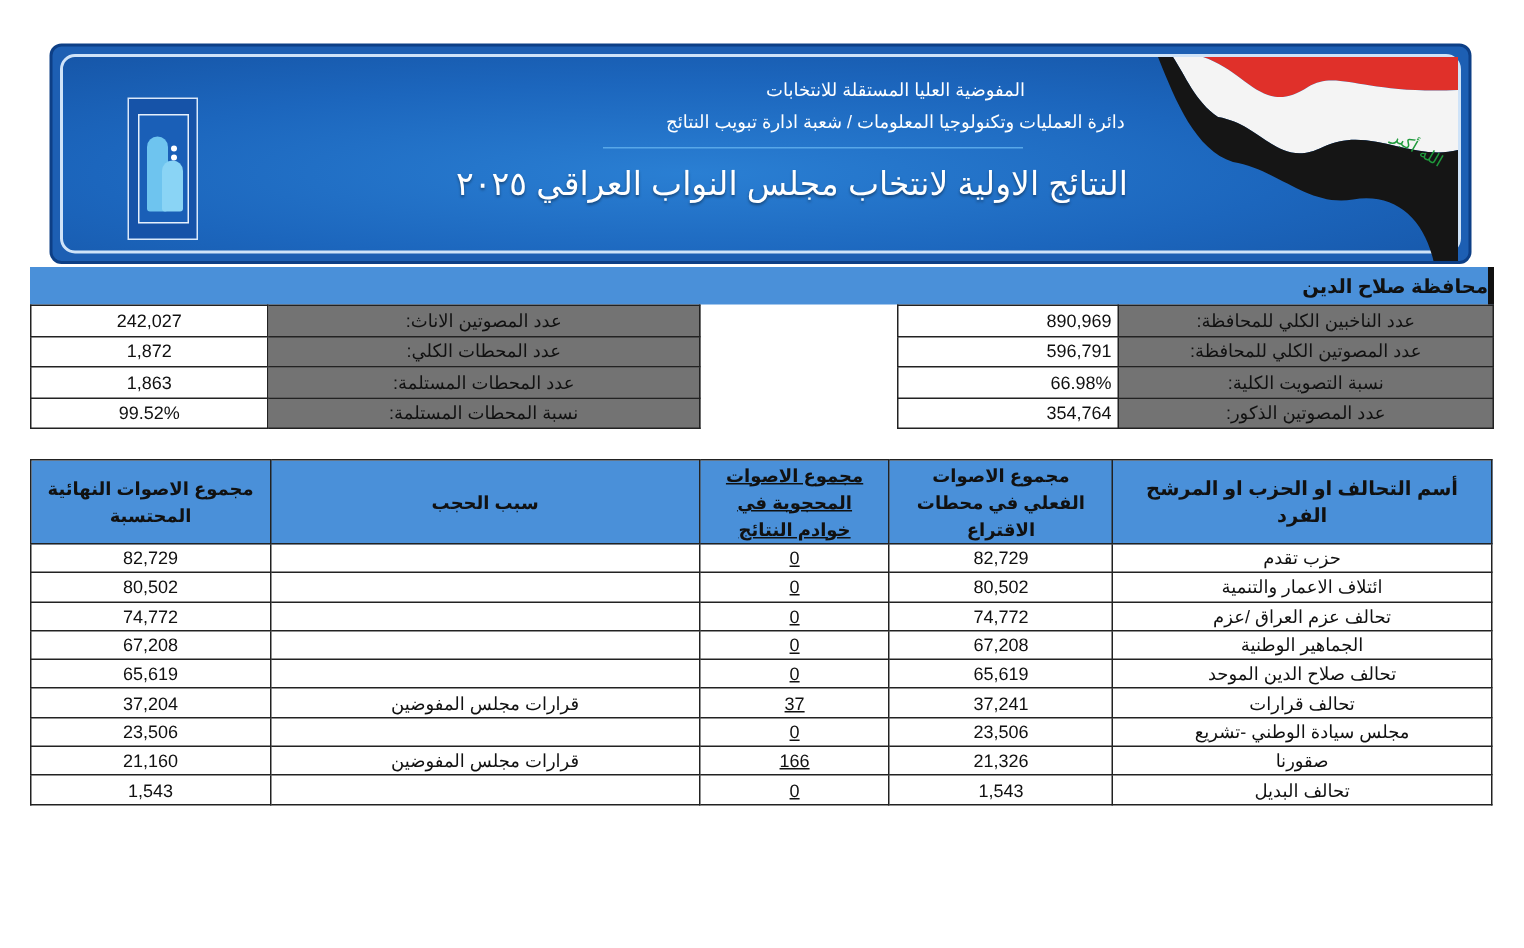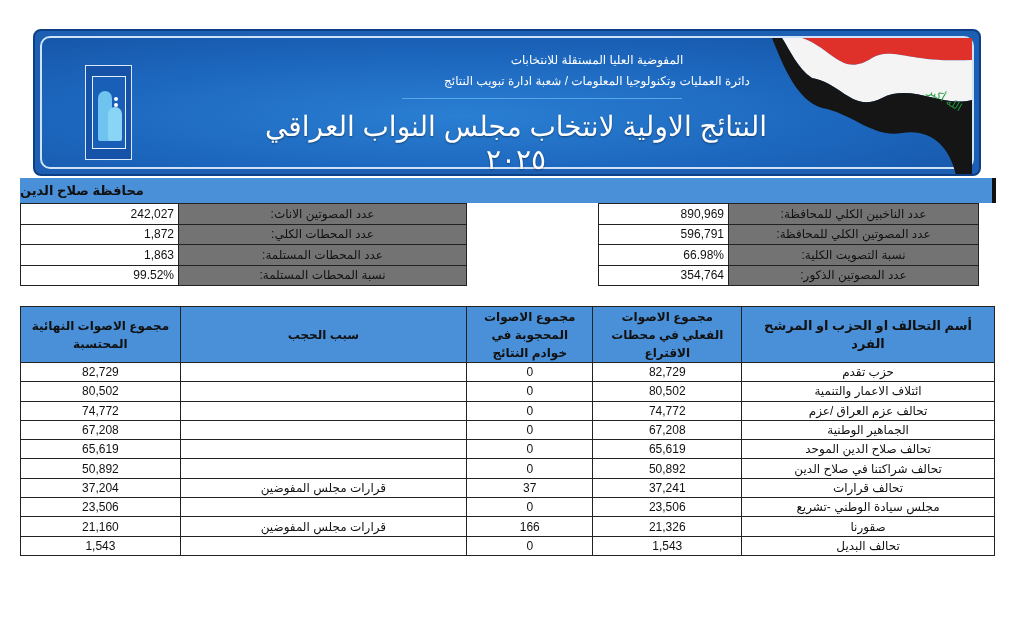--- a/index.html
+++ b/index.html
@@ -29,55 +29,55 @@
   .banner-line1, .banner-line2, .banner-title {
     position: absolute; left: 0; width: 100%; text-align: center; color: #ffffff;
     font-family: Liberation Sans, sans-serif; direction: rtl;
   }
   .banner-line1 { top: 15px; font-size: 12px; padding-left: 180px; }
   .banner-line2 { top: 36px; font-size: 12px; padding-left: 180px; }
   .banner-divider {
     position: absolute; left: 360px; top: 60px; width: 280px; height: 1px; background: #58a7e8;
   }
   .banner-title {
-    top: 72px; font-size: 28px; padding-left: 0; text-shadow: 0 1px 2px rgba(0,0,0,0.4);
-    left: 214px; width: 520px;
+    top: 72px; font-size: 22px; padding-left: 0; text-shadow: 0 1px 2px rgba(0,0,0,0.4);
+    left: 226px; width: 520px;
   }
   .flag { position: absolute; right: 0; top: 0; width: 230px; height: 143px; }
 
   
   .province-bar {
     position: absolute; left: 20px; top: 178px; width: 976px; height: 25px;
     background: #4a90d9; border-right: 4px solid #111;
-    text-align: left; direction: rtl;
+    text-align: right; direction: rtl;
   }
   .province-bar span { font-weight: bold; font-size: 13px; line-height: 25px; color: #111; }
 
   
   table { border-collapse: collapse; }
   .info { position: absolute; top: 203px; font-size: 12px; }
   .info td { border: 1px solid #222; height: 20.5px; padding: 0 4px; }
   .info td.label { background: #737373; text-align: center; font-weight: normal; direction: rtl; }
   .info td.value { background: #fff; text-align: right; }
   .info-left { left: 20px; }
-  .info-left td.value { width: 158px; }
+  .info-left td.value { width: 158px; text-align: center; }
   .info-left td.label { width: 288px; }
   .info-right { left: 598px; }
-  .info-right td.value { width: 130px; margin-left: 40px; }
+  .info-right td.value { width: 147px; margin-left: 40px; }
   .info-right td.label { width: 250px; }
 
   
   .results { position: absolute; left: 20px; top: 306px; width: 975px; font-size: 12px; direction: ltr; }
   .results th {
     background: #4a90d9; border: 1px solid #222; height: 56px; font-weight: bold;
     font-size: 12px; text-align: center; direction: rtl; padding: 0 8px; line-height: 18px;
   }
   .results td { border: 1px solid #222; height: 19.3px; text-align: center; background: #fff; padding: 0 4px; }
   .results td.name, .results td.reason { direction: rtl; }
-  .c1 { width: 158px; } .c2 { width: 283px; } .c3 { width: 125px; } .c4 { width: 147px; } .c5 { width: 250px; }
+  .c1 { width: 158px; } .c2 { width: 283px; } .c3 { width: 125px; text-decoration: underline; } .c4 { width: 147px; } .c5 { width: 250px; }
   .results th.c5 { font-size: 13px; }
 </style>
 </head>
 <body>
 
 <div class="banner">
   <div class="banner-inner">
     <div class="logo-box">
       <div class="logo-frame">
         <div class="logo-fig1"></div>
@@ -185,27 +185,20 @@
         <td class="c5 name">الجماهير الوطنية</td>
       </tr>
       <tr>
         <td class="c1">65,619</td>
         <td class="c2 reason"></td>
         <td class="c3">0</td>
         <td class="c4">65,619</td>
         <td class="c5 name">تحالف صلاح الدين الموحد</td>
       </tr>
       <tr>
-        <td class="c1">50,892</td>
-        <td class="c2 reason"></td>
-        <td class="c3">0</td>
-        <td class="c4">50,892</td>
-        <td class="c5 name">تحالف شراكتنا في صلاح الدين</td>
-      </tr>
-      <tr>
         <td class="c1">37,204</td>
         <td class="c2 reason">قرارات مجلس المفوضين</td>
         <td class="c3">37</td>
         <td class="c4">37,241</td>
         <td class="c5 name">تحالف قرارات</td>
       </tr>
       <tr>
         <td class="c1">23,506</td>
         <td class="c2 reason"></td>
         <td class="c3">0</td>

